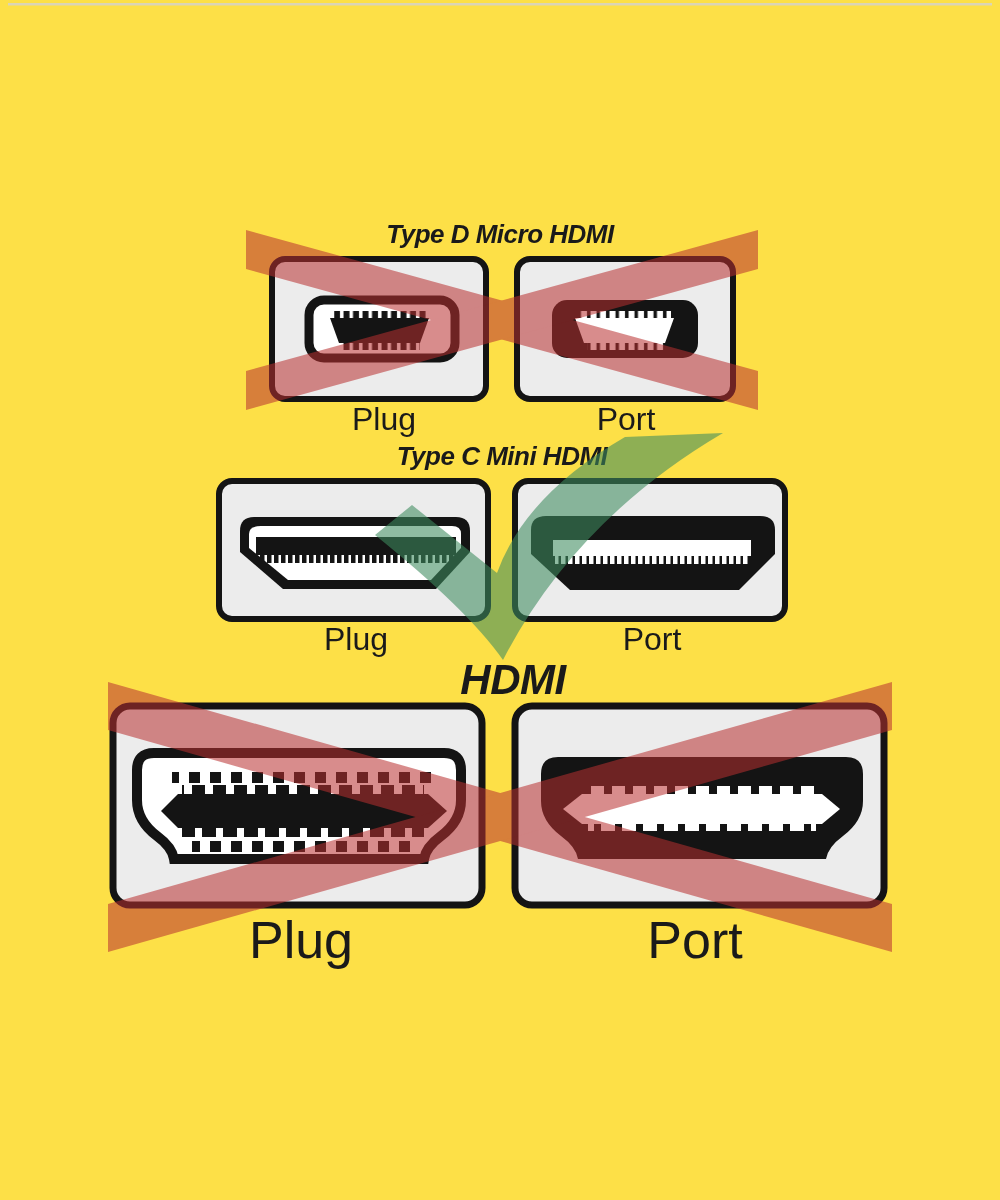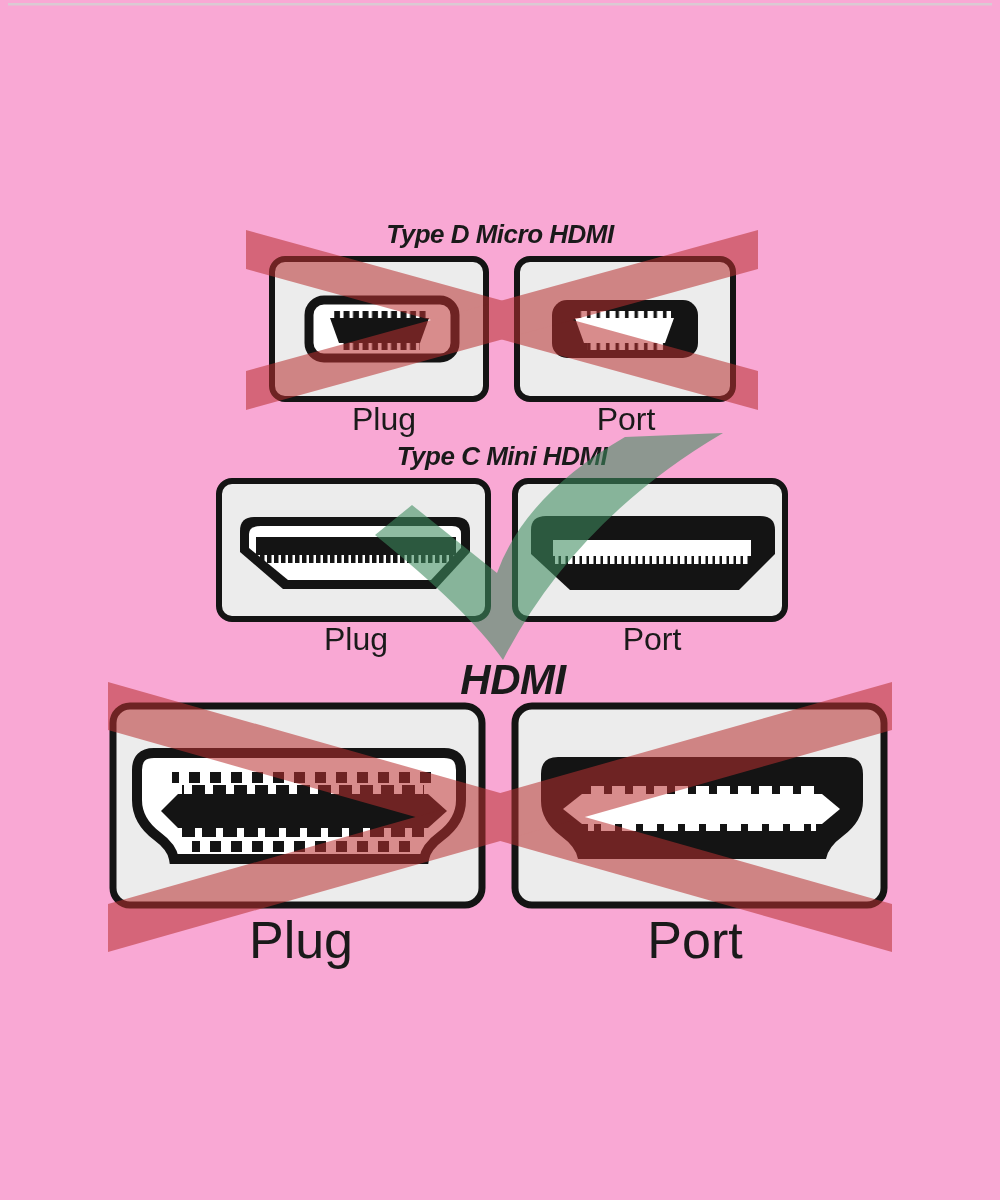--- a/index.html
+++ b/index.html
@@ -1,20 +1,20 @@
 <!DOCTYPE html>
 <html><head>
 <meta charset="utf-8">
 <style>
   html, body { margin: 0; padding: 0; background: #ffffff; }
   .stage {
     position: relative;
     width: 1000px;
     height: 1200px;
-    background: #f9a8d4;
+    background: #fde047;
     overflow: hidden;
     font-family: "Liberation Sans", sans-serif;
   }
   svg { display: block; }
   text {
     font-family: "Liberation Sans", sans-serif;
     fill: #1a1a1a;
   }
   .section-title {
     font-weight: bold;

